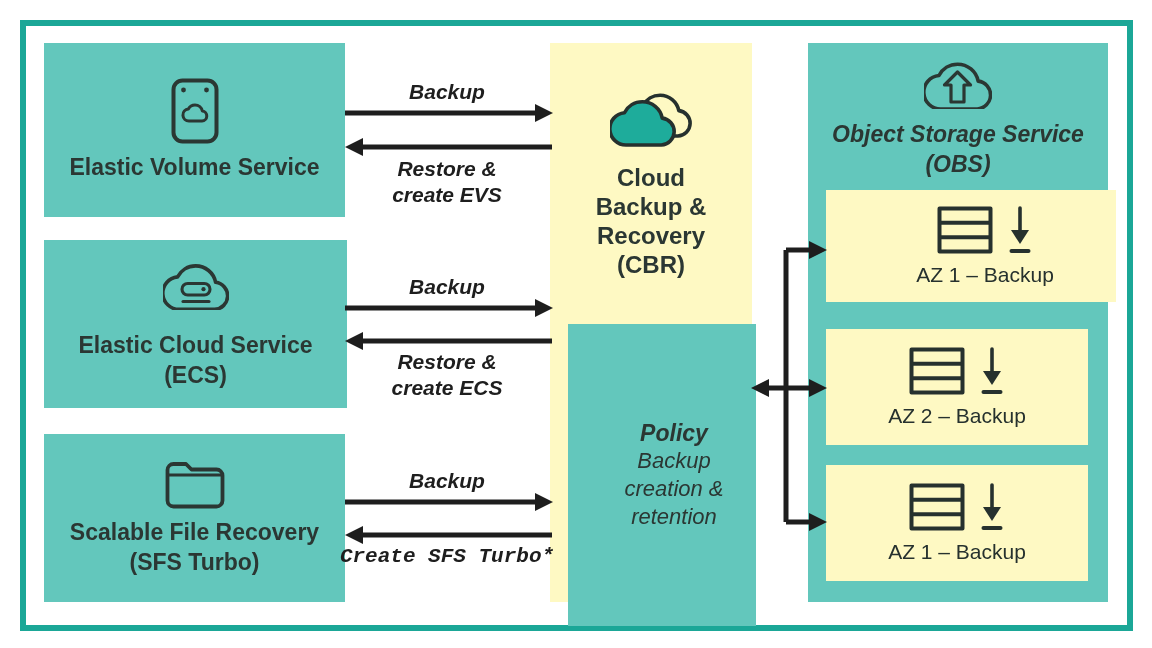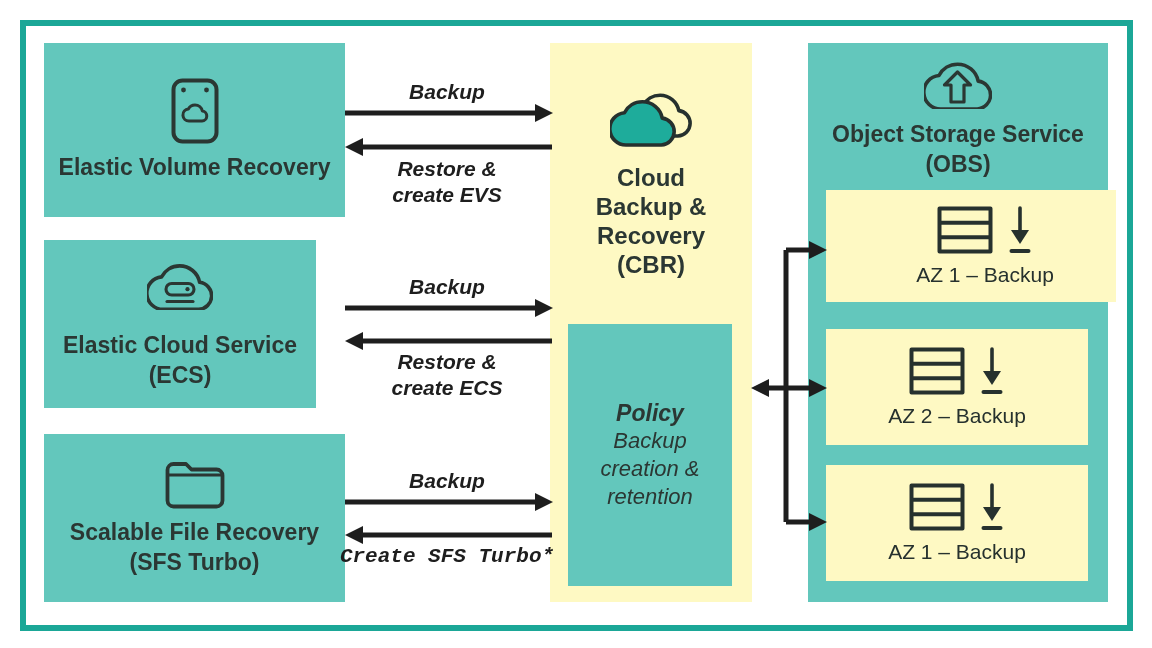--- a/index.html
+++ b/index.html
@@ -25,34 +25,34 @@
   }
   .edge-label {
     position:absolute; transform:translateX(-50%); font-style:italic; font-weight:bold;
     font-size:21px; line-height:26px; color:#1E1E1E; text-align:center; white-space:nowrap;
   }
   .arrows { position:absolute; left:0; top:0; }
   .arrows line { stroke:#1E1E1E; stroke-width:5; }
   .arrows polygon { fill:#1E1E1E; }
   
   #evs-box { left:44px; top:43px;  width:301px; height:174px; gap:8px; }
-  #ecs-box { left:44px; top:240px; width:272px; height:168px; gap:20px; }
+  #ecs-box { left:44px; top:240px; width:303px; height:168px; gap:20px; }
   #sfs-box { left:44px; top:434px; width:301px; height:168px; gap:8px; }
   
   #cbr-box { left:550px; top:43px; width:202px; height:559px; padding-top:42px; }
   #cbr-box .node-title { margin-top:16px; font-size:24px; line-height:29px; }
   #policy-box {
-    position:absolute; left:18px; top:281px; width:164px; height:262px;
+    position:absolute; left:18px; top:281px; width:164px; height:302px;
     display:flex; flex-direction:column; align-items:center; justify-content:center;
-    text-align:center; color:#2B3733; font-style:italic; font-size:22px; line-height:28px;
+    text-align:center; color:#2B3733; font-style:italic; font-size:22px; line-height:28px;padding-left:24px;
   }
   #policy-box .policy-title { font-weight:bold; font-size:23px; }
   
   #obs-box { left:808px; top:43px; width:300px; height:559px; padding-top:14px; }
-  #obs-box .node-title { margin-top:10px; font-size:23px; line-height:30px; }
+  #obs-box .node-title { margin-top:10px; font-size:23px; line-height:30px;font-style:italic; }
   .az-box {
     position:absolute; left:18px; width:262px; display:flex; flex-direction:column;
     align-items:center; justify-content:center; text-align:center; color:#26312E; gap:9px;
   }
   #az1-box { top:147px; height:112px;padding-left:28px; }
   #az2-box { top:286px; height:116px; }
   #az3-box { top:422px; height:116px; }
   .az-label { font-size:21px; font-weight:500; }
   .az-icon-row { display:flex; align-items:flex-start; gap:14px; }
 </style>
@@ -66,21 +66,21 @@
   <div class="box light center" id="evs-box">
     <svg class="icon" width="48" height="66" viewBox="0 0 48 66" fill="none" stroke="#2B3733" stroke-width="4" stroke-linejoin="round" stroke-linecap="round">
       <rect x="2.5" y="2.5" width="43" height="61" rx="9"></rect>
       <circle cx="12.5" cy="12" r="2.4" fill="#2B3733" stroke="none"></circle>
       <circle cx="35.5" cy="12" r="2.4" fill="#2B3733" stroke="none"></circle>
       <g transform="translate(12,23)" stroke-width="3">
         <path d="M19.35 10.04A7.49 7.49 0 0 0 12 4C9.11 4 6.6 5.64 5.35 8.04A5.994 5.994 0 0 0 6 20h13a5 5 0 0 0 .35-9.96z"></path>
       </g>
     </svg>
     <div class="node-title">
-      <div>Elastic Volume Recovery</div>
+      <div>Elastic Volume Service</div>
     </div>
   </div>
 
   <div class="box light center" id="ecs-box">
     <svg class="icon" width="66" height="52" viewBox="0 0 66 52" fill="none" stroke="#2B3733" stroke-width="3.6" stroke-linejoin="round" stroke-linecap="round">
       <g transform="translate(0,-3) scale(2.72)">
         <path d="M19.35 10.04A7.49 7.49 0 0 0 12 4C9.11 4 6.6 5.64 5.35 8.04A5.994 5.994 0 0 0 6 20h13a5 5 0 0 0 .35-9.96z"></path>
       </g>
       <rect x="19" y="25.5" width="28" height="11.5" rx="5.7" stroke-width="3.1"></rect>
       <circle cx="40.5" cy="31.2" r="2.1" fill="#2B3733" stroke="none"></circle>

